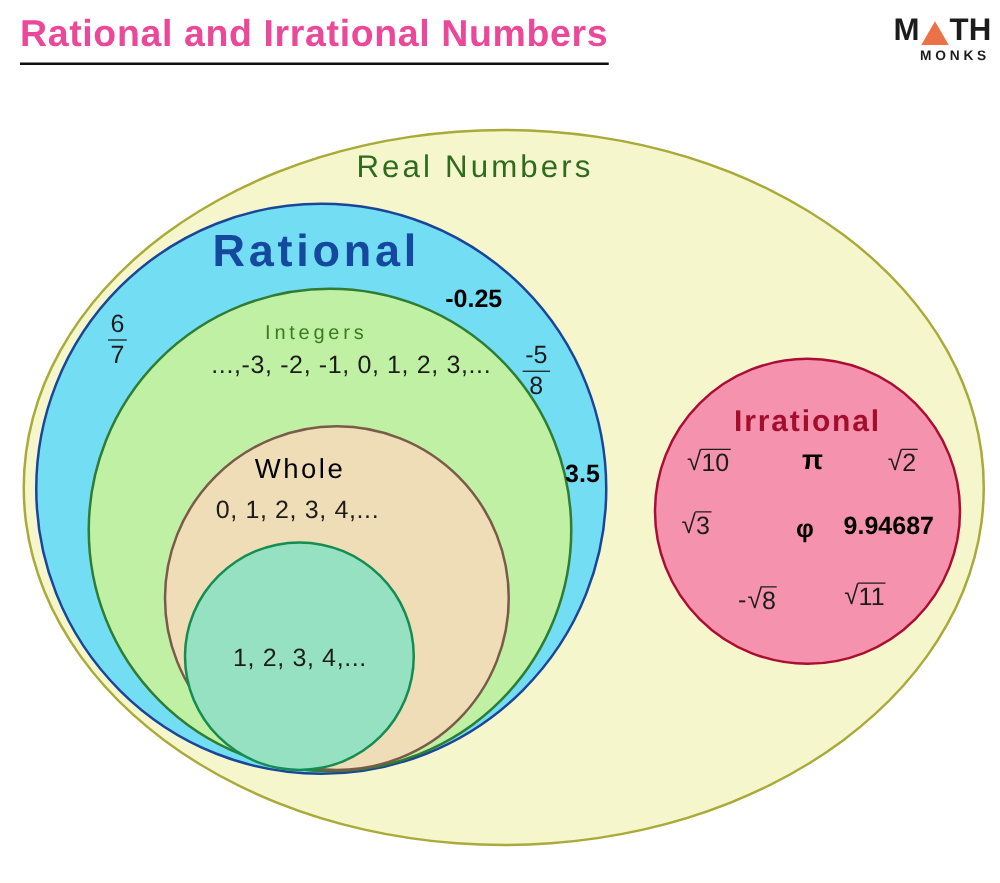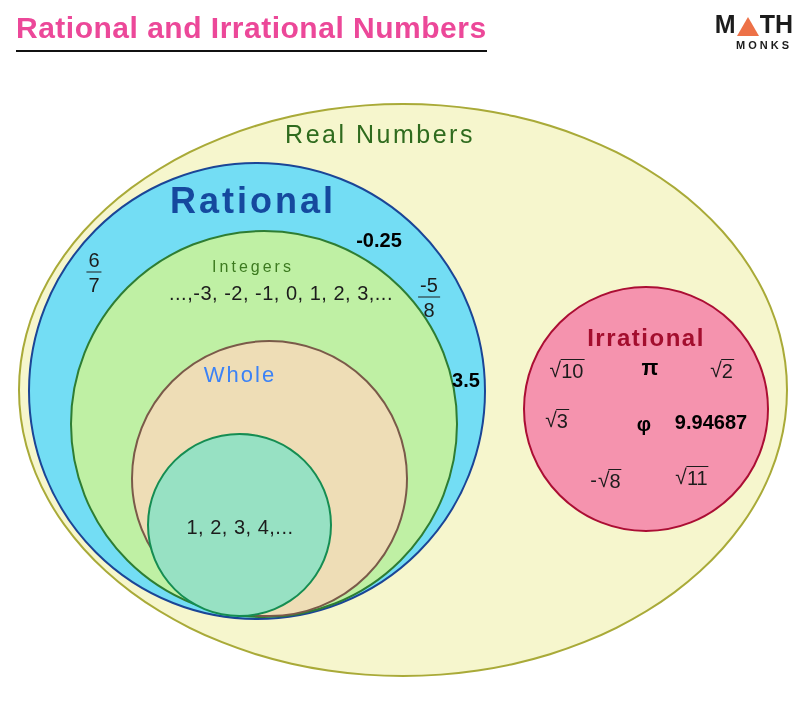--- a/index.html
+++ b/index.html
@@ -71,21 +71,21 @@
   
   .lbl {
     position: absolute;
     transform: translate(-50%, -50%);
     white-space: nowrap;
     color: #1c1c1c;
   }
   .lbl-real       { left: 380px; top: 134px; font-size: 25px; letter-spacing: 2.5px; color: #2f6b1e; }
   .lbl-rational   { left: 253px; top: 201px; font-size: 36px; font-weight: 700; letter-spacing: 3px; color: #15499e; }
   .lbl-integers   { left: 253px; top: 267px; font-size: 16px; letter-spacing: 3px; color: #3c7a1f; }
-  .lbl-whole      { left: 240px; top: 375px; font-size: 22px; letter-spacing: 2px; color: #3b82f6; }
+  .lbl-whole      { left: 240px; top: 375px; font-size: 22px; letter-spacing: 2px; color: #000000; }
   .lbl-natural    { left: 240px; top: 489px; font-size: 22px; letter-spacing: 2.5px; color: #1f6349; }
   .lbl-irrational { left: 646px; top: 326px; font-size: 24px; font-weight: 700; letter-spacing: 1.5px; color: #a30e2e; margin-top: 12px; }
 
   .num { font-size: 20px; color: #000000; font-weight: bold; }
   .list { font-size: 20px; color: #1c1c1c; letter-spacing: 0.5px; }
   .pos-neg025   { left: 379px; top: 240px; }
   .pos-frac67   { left: 94px;  top: 272px; }
   .pos-intlist  { left: 253px; top: 293px; margin-left: 28px; }
   .pos-frac58   { left: 429px; top: 297px; }
   .pos-35       { left: 466px; top: 380px; }
@@ -141,20 +141,21 @@
   <div class="shape circle-natural"></div>
   <div class="shape circle-irrational"></div>
 
   <div class="lbl lbl-real">Real Numbers</div>
   <div class="lbl lbl-rational">Rational</div>
   <div class="lbl lbl-integers">Integers</div>
   <div class="lbl lbl-whole">Whole</div>
   <div class="lbl lbl-irrational">Irrational</div>
 
   <div class="lbl list pos-intlist">...,-3, -2, -1, 0, 1, 2, 3,...</div>
+  <div class="lbl list pos-wholelist">0, 1, 2, 3, 4,...</div>
   <div class="lbl list pos-natlist">1, 2, 3, 4,...</div>
 
   <div class="lbl num pos-neg025">-0.25</div>
   <div class="lbl pos-frac67">
     <span class="frac">
       <span class="fnum">6</span>
       <span class="fden">7</span>
     </span>
   </div>
   <div class="lbl pos-frac58">

